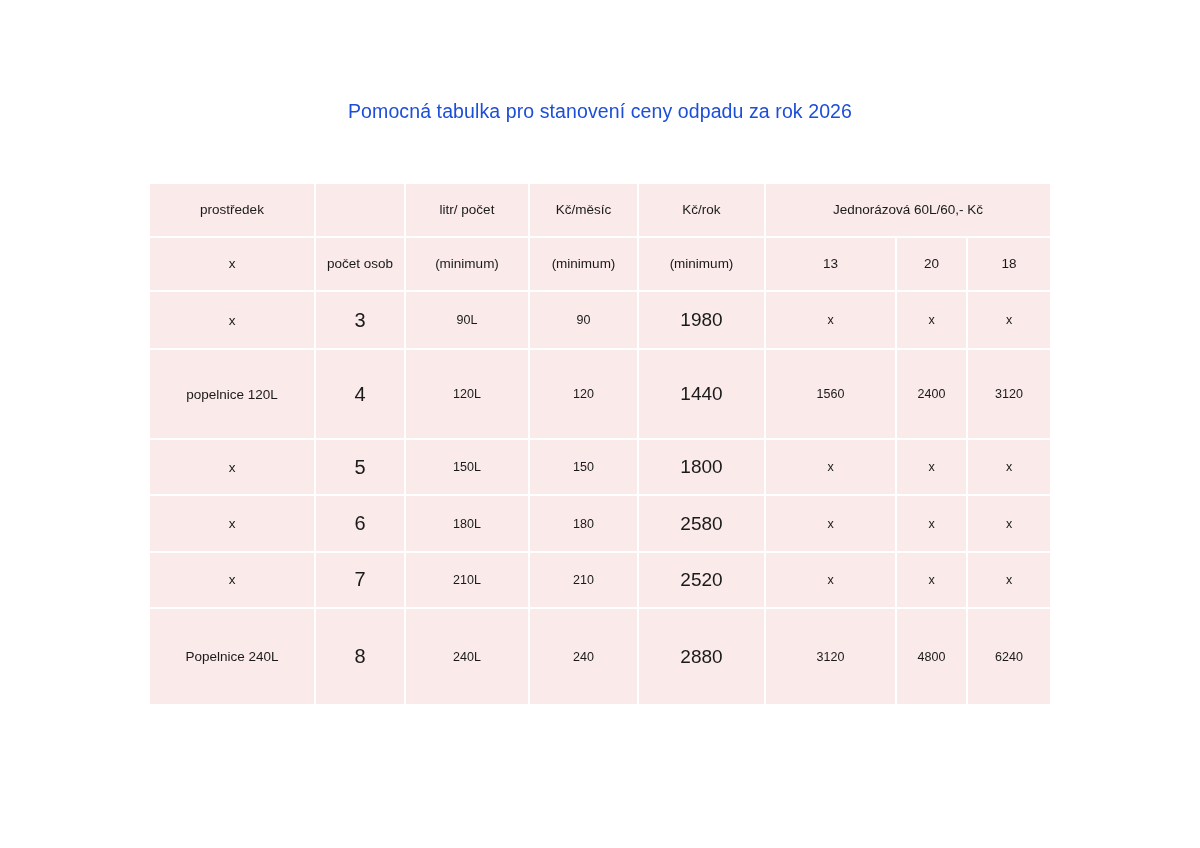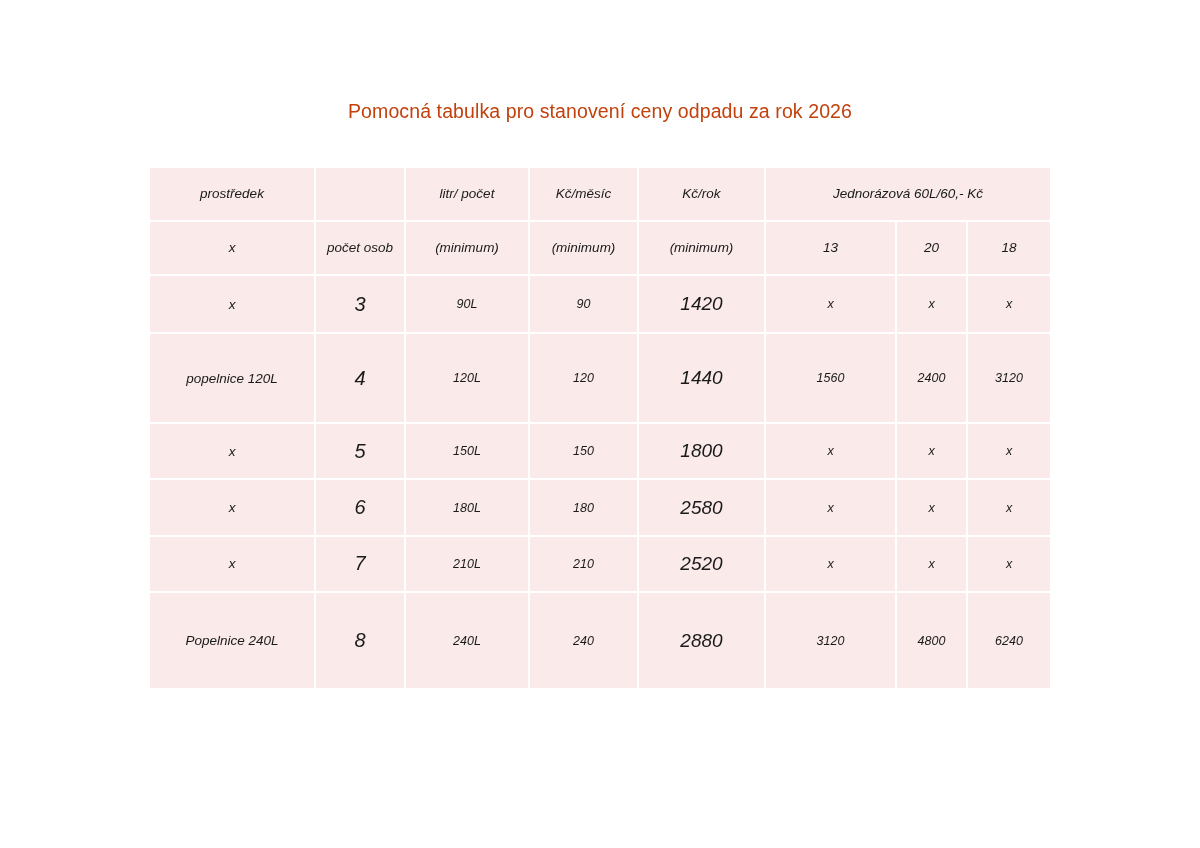--- a/index.html
+++ b/index.html
@@ -18,32 +18,31 @@
     width: 1200px;
     height: 848px;
   }
   .slide-title {
     position: absolute;
     left: 0;
     top: 100px;
     width: 1200px;
     text-align: center;
     font-size: 19.5px;
-    color: #c2410c;
+    color: #1d4ed8;
     font-weight: 400;
     letter-spacing: 0.1px;
     white-space: nowrap;
   }
   .table-wrap {
     position: absolute;
     left: 150px;
-    top: 168px;
+    top: 184px;
     width: 900px;
     height: 384px;
-    font-style: italic;
   }
   table.price-table {
     width: 900px;
     height: 520px;
     border-collapse: separate;
     border-spacing: 0;
     table-layout: fixed;
   }
   table.price-table td,
   table.price-table th {
@@ -123,21 +122,21 @@
           <th class="t-hdr-b">18</th>
         </tr>
 
 
 
         <tr style="height:46px;">
           <td class="t-label">x</td>
           <td class="t-persons">3</td>
           <td class="t-small">90L</td>
           <td class="t-small">90</td>
-          <td class="t-year">1420</td>
+          <td class="t-year">1980</td>
           <td class="t-oneoff">x</td>
           <td class="t-oneoff">x</td>
           <td class="t-oneoff">x</td>
         </tr>
 
         <tr style="height:70px;">
           <td class="t-label">popelnice 120L</td>
           <td class="t-persons">4</td>
           <td class="t-small">120L</td>
           <td class="t-small">120</td>

